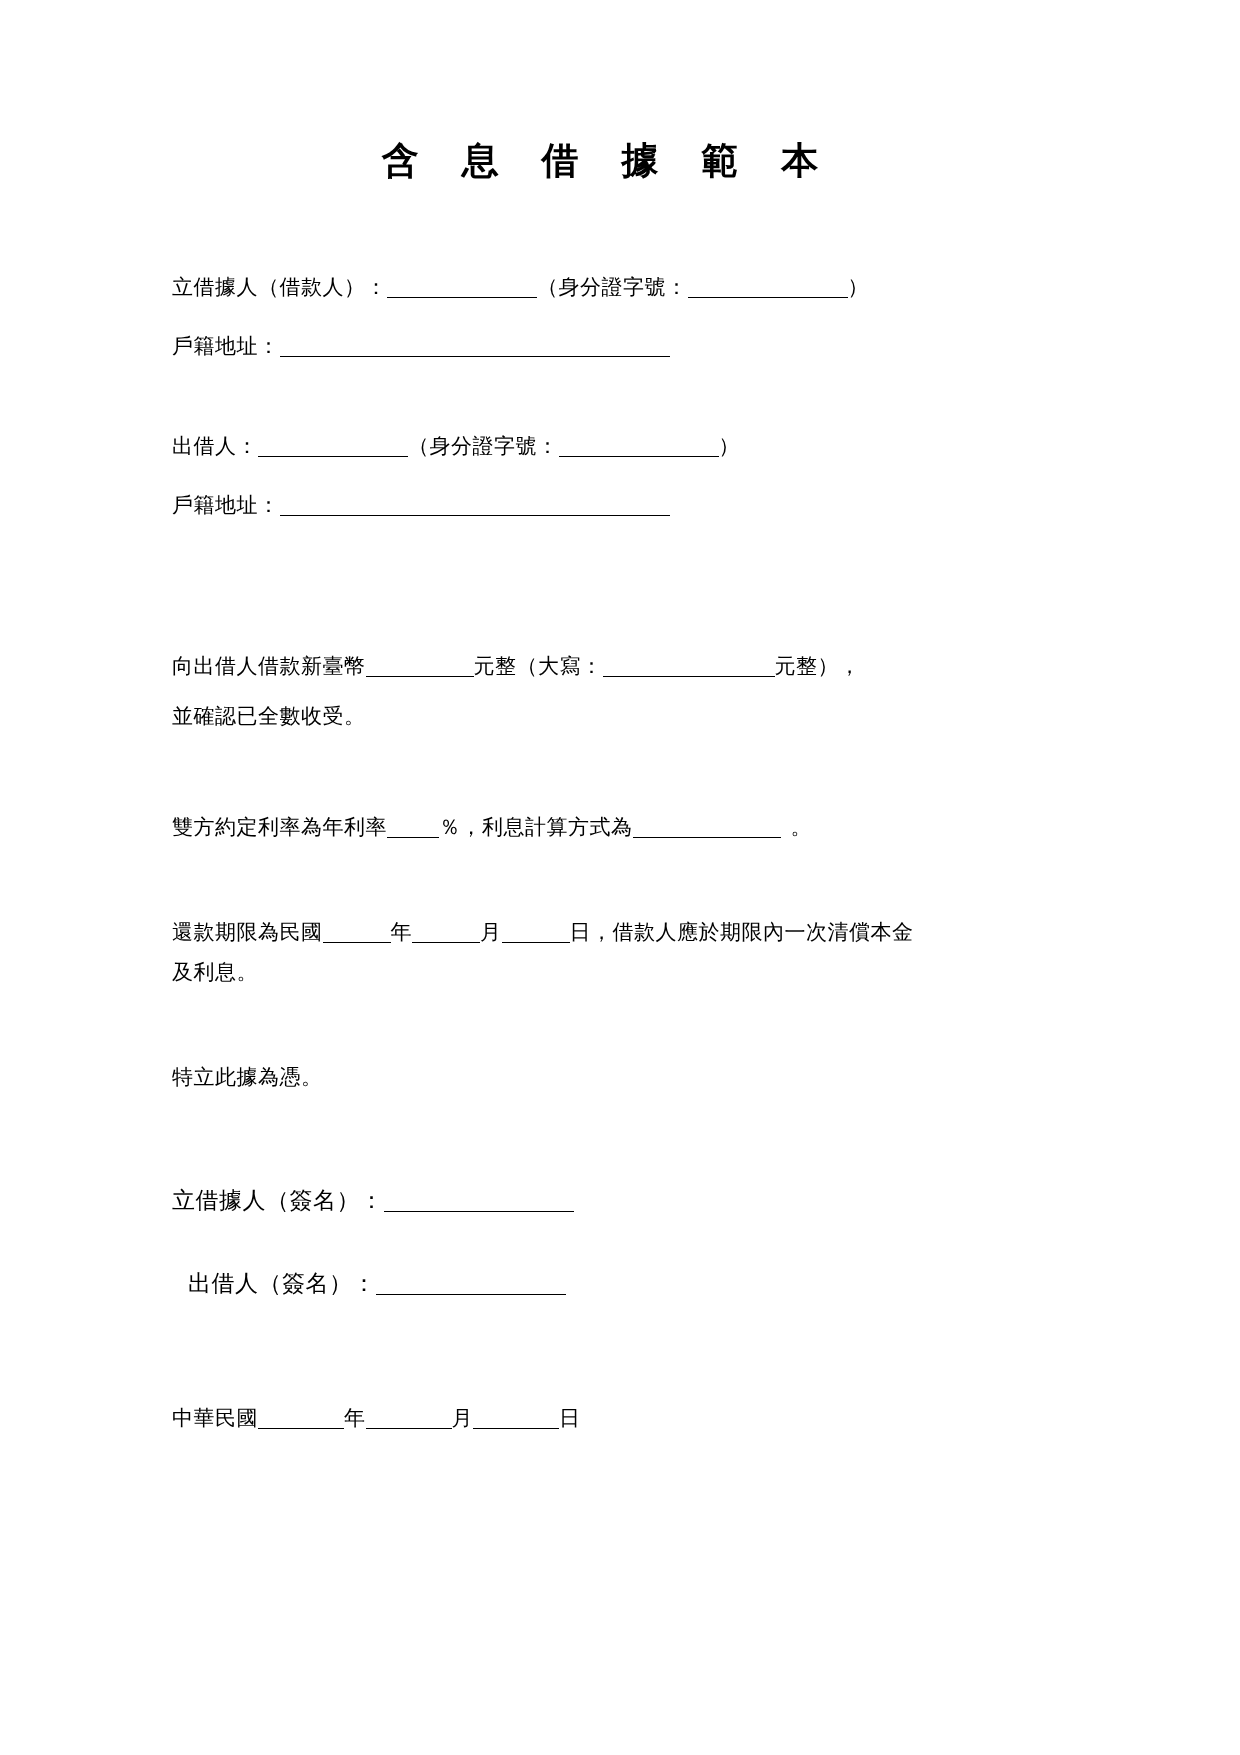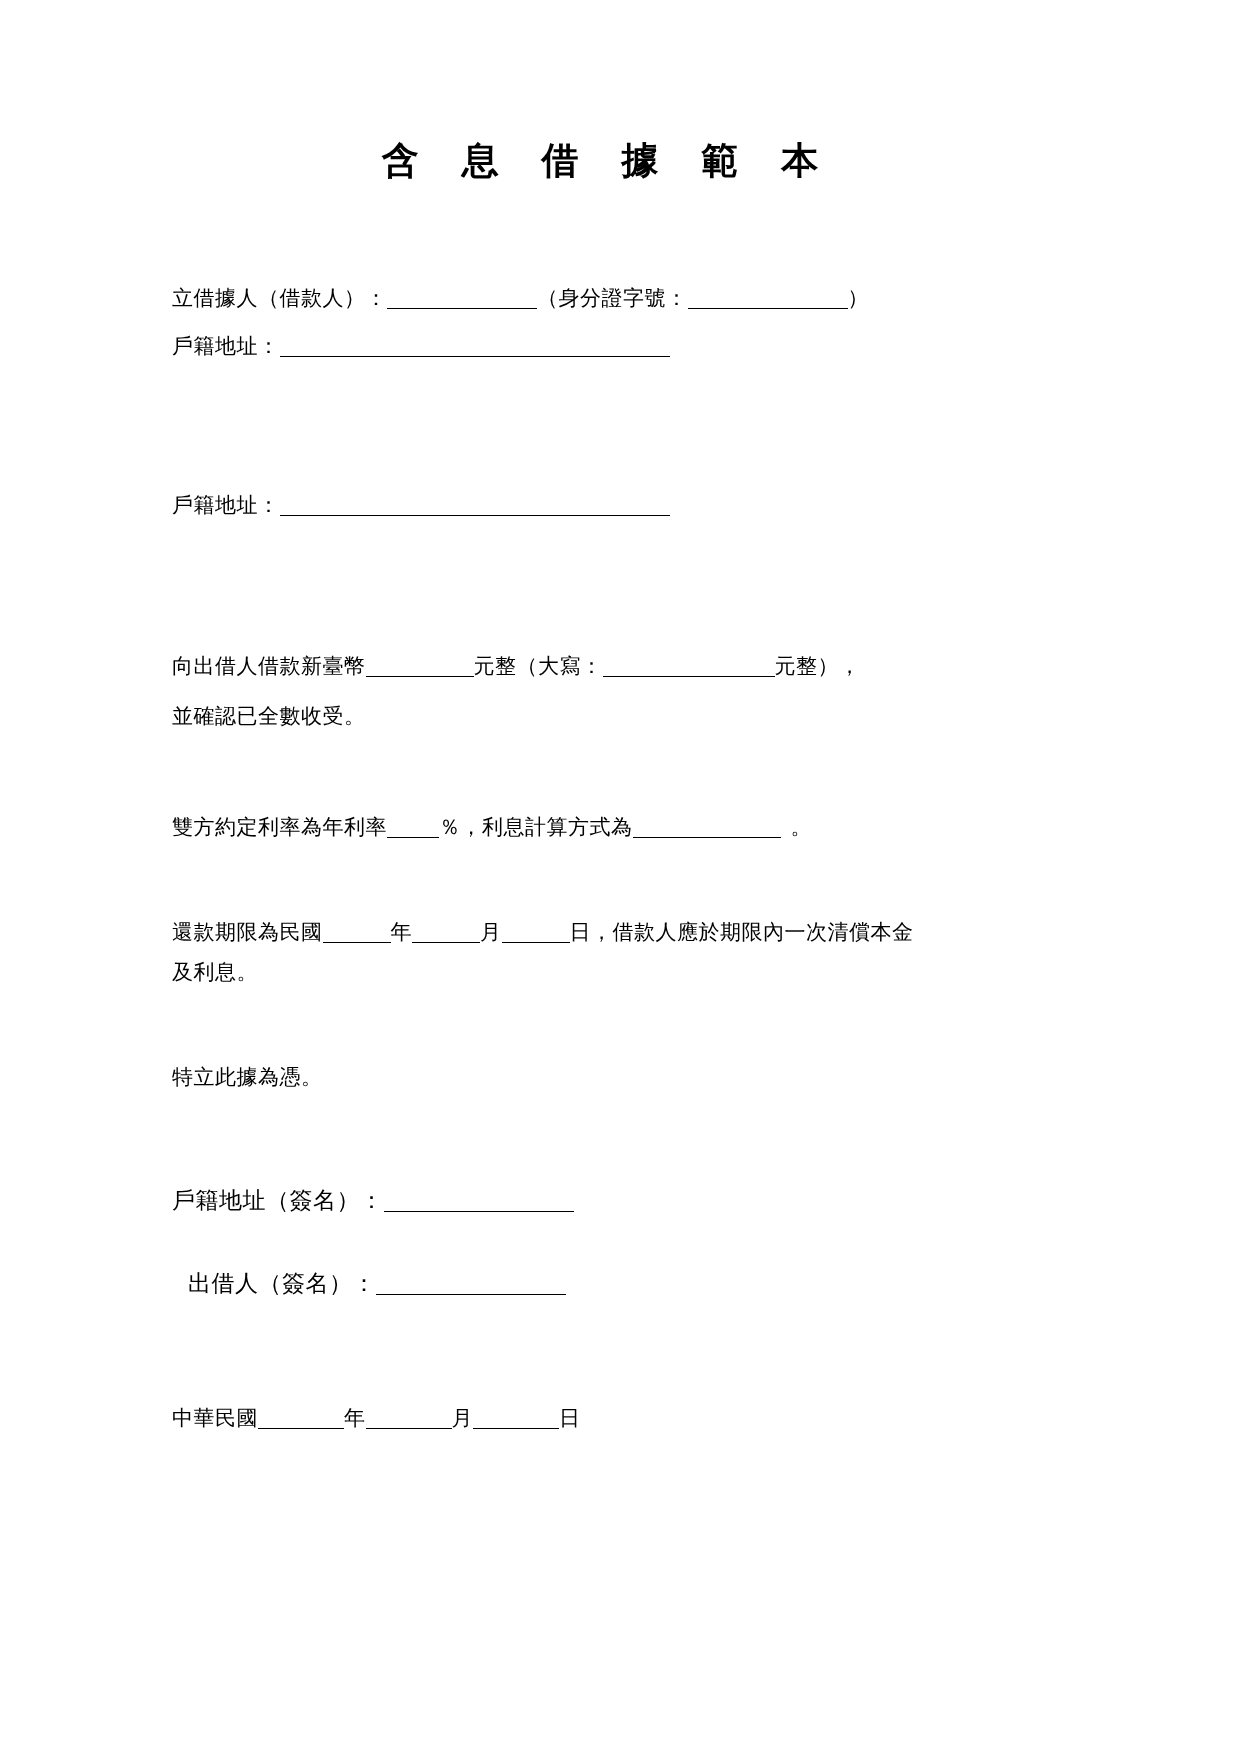--- a/index.html
+++ b/index.html
@@ -65,28 +65,31 @@
   .b-sign   { width: 190px; }
   .b-date   { width: 86px; }
 </style>
 </head>
 <body>
 
 <div class="page">
 
   <div class="doc-title">含 息 借 據 範 本</div>
 
-  <div class="body-block" style="top: 288px;">
+  <div class="body-block" style="top: 277px;">
     <span class="line"><span>立借據人（借款人）：</span><span class="blank b-name"></span><span>（身分證字號：</span><span class="blank b-id"></span><span>）</span></span>
   </div>
 
   <div class="body-block" style="top: 336px;">
     <span class="line"><span>戶籍地址：</span><span class="blank b-addr"></span></span>
   </div>
 
+  <div class="body-block" style="top: 436px;">
+    <span class="line"><span>出借人：</span><span class="blank b-name"></span><span>（身分證字號：</span><span class="blank b-id"></span><span>）</span></span>
+  </div>
 
   <div class="body-block" style="top: 495px;">
     <span class="line"><span>戶籍地址：</span><span class="blank b-addr"></span></span>
   </div>
 
 
   <div class="body-block" style="top: 656px;">
     <span class="line"><span>向出借人借款新臺幣</span><span class="blank b-amount"></span><span>元整（大寫：</span><span class="blank b-amount-cap"></span><span>元整），</span></span>
   </div>
 
@@ -103,21 +106,21 @@
   </div>
   <div class="body-block" style="top: 962px;">
     <span class="line">及利息。</span>
   </div>
 
   <div class="body-block" style="top: 1067px;">
     <span class="line">特立此據為憑。</span>
   </div>
 
   <div class="body-block" style="top: 1189px;">
-    <span class="line" style="font-size:23px"><span>戶籍地址（簽名）：</span><span class="blank b-sign"></span></span>
+    <span class="line" style="font-size:23px"><span>立借據人（簽名）：</span><span class="blank b-sign"></span></span>
   </div>
 
   <div class="body-block" style="top: 1272px; margin-left: 16px;">
     <span class="line" style="font-size:23px"><span>出借人（簽名）：</span><span class="blank b-sign"></span></span>
   </div>
 
   <div class="body-block" style="top: 1408px;">
     <span class="line"><span>中華民國</span><span class="blank b-date"></span><span>年</span><span class="blank b-date"></span><span>月</span><span class="blank b-date"></span><span>日</span></span>
   </div>
 

